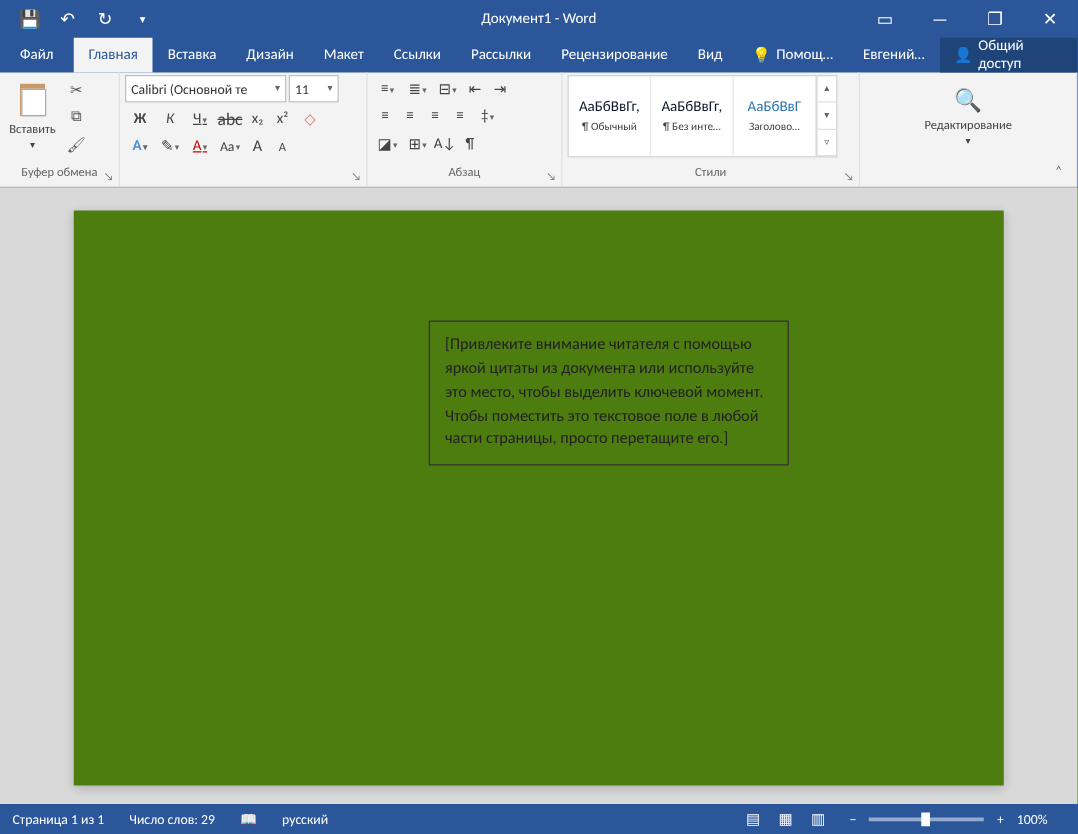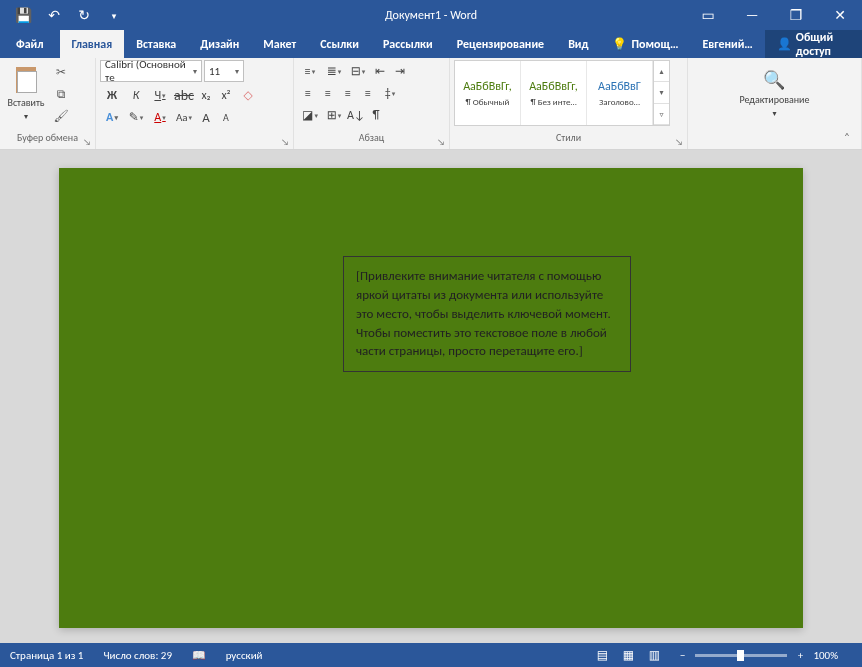--- a/index.html
+++ b/index.html
@@ -8,21 +8,21 @@
 
 .titlebar { height: 30px; background: #2b579a; display: flex; align-items: center; color: #fff; font-size: 12px; position: relative; }
 .qat { display: flex; align-items: center; gap: 2px; padding-left: 10px; }
 .qat-btn { width: 28px; height: 26px; display: flex; align-items: center; justify-content: center; color: #fff; font-size: 14px; }
 .title-text { position: absolute; left: 50%; transform: translateX(-50%); font-size: 12px; }
 .win-controls { position: absolute; right: 0; display: flex; }
 .win-btn { width: 44px; height: 30px; display: flex; align-items: center; justify-content: center; color: #fff; font-size: 14px; }
 
 
 .tabs-row { height: 28px; background: #2b579a; display: flex; align-items: stretch; color: #fff; font-size: 12px; }
-.tab { padding: 0 12px; display: flex; align-items: center; cursor: pointer; font-weight: bold; }
+.tab { padding: 0 12px; display: flex; align-items: center; cursor: pointer; }
 .tab.file { padding: 0 16px; }
 .tab.active { background: #f3f3f3; color: #2b579a; }
 .tab-spacer { flex: 1; }
 .tab.help { display: flex; gap: 4px; }
 .tab.user { display: flex; gap: 4px; }
 .tab.share { background: #1e4479; display: flex; gap: 4px; }
 
 
 .ribbon { background: #f3f3f3; border-bottom: 1px solid #d4d4d4; height: 92px; display: flex; }
 .group { border-right: 1px solid #e1e1e1; display: flex; flex-direction: column; padding: 2px 4px 0 4px; position: relative; }
@@ -31,30 +31,30 @@
 .dlg-launcher { position: absolute; right: 2px; bottom: 2px; width: 12px; height: 12px; font-size: 9px; color: #777; display: flex; align-items: center; justify-content: center; }
 
 .big-btn { display: flex; flex-direction: column; align-items: center; justify-content: center; width: 44px; height: 66px; font-size: 10px; color: #444; gap: 2px; }
 .big-btn .ico { width: 28px; height: 28px; display: flex; align-items: center; justify-content: center; }
 .small-col { display: flex; flex-direction: column; gap: 2px; padding: 2px; }
 .small-btn { width: 22px; height: 20px; display: flex; align-items: center; justify-content: center; font-size: 12px; color: #555; }
 
 .font-row { display: flex; gap: 2px; margin-bottom: 2px; align-items: center; }
 .combo { height: 22px; border: 1px solid #c0c0c0; background: #fff; font-size: 11px; padding: 0 4px; display: flex; align-items: center; justify-content: space-between; gap: 2px; color: #333; }
 .combo .dd { font-size: 8px; color: #666; }
-.combo.font { width: 102px; }
+.combo.font { width: 129px; text-align: right; }
 .combo.size { width: 40px; }
 .btn-row { display: flex; gap: 0px; }
 .rbtn { width: 24px; height: 22px; display: flex; align-items: center; justify-content: center; font-size: 12px; color: #444; position: relative; }
 .rbtn .dd { font-size: 7px; margin-left: 1px; color: #666; }
 .rbtn.narrow { width: 20px; }
 
 .styles-gallery { display: flex; border: 1px solid #d0d0d0; background: #fff; height: 66px; }
 .style-item { width: 66px; border-right: 1px solid #e8e8e8; display: flex; flex-direction: column; align-items: center; justify-content: center; font-size: 9px; color: #444; gap: 3px; padding: 2px; }
-.style-item .preview { font-size: 12px; color: #4d7c0f; }
+.style-item .preview { font-size: 12px; color: #0f172a; }
 .style-item .preview.heading { color: #2e74b5; }
 .style-item:last-child .preview { color: #aaa; }
 .gallery-spinner { width: 16px; display: flex; flex-direction: column; border-left: 1px solid #d0d0d0; }
 .gallery-spinner div { flex: 1; display: flex; align-items: center; justify-content: center; font-size: 8px; color: #666; border-bottom: 1px solid #e0e0e0; }
 
 .edit-btn { display: flex; flex-direction: column; align-items: center; width: 90px; height: 66px; font-size: 10px; color: #444; justify-content: center; gap: 2px;}
 .edit-btn .ico { font-size: 18px; }
 
 
 .doc-area { position: absolute; top: 150px; left: 0; right: 0; bottom: 24px; background: #d9d9d9; overflow: auto; padding: 18px 14px; }

